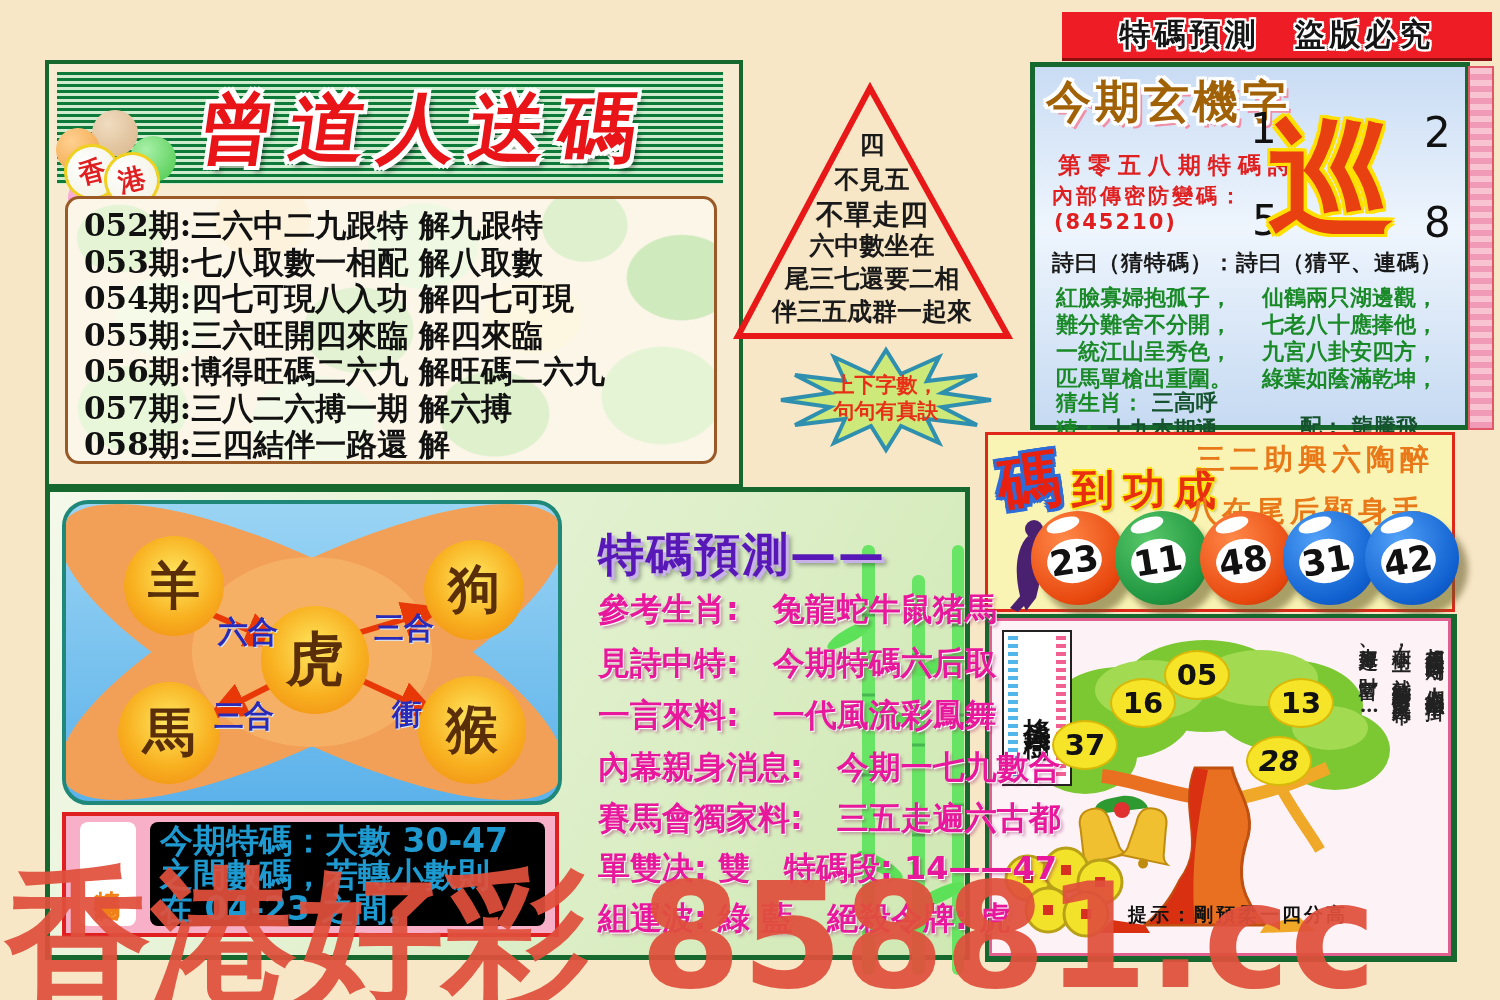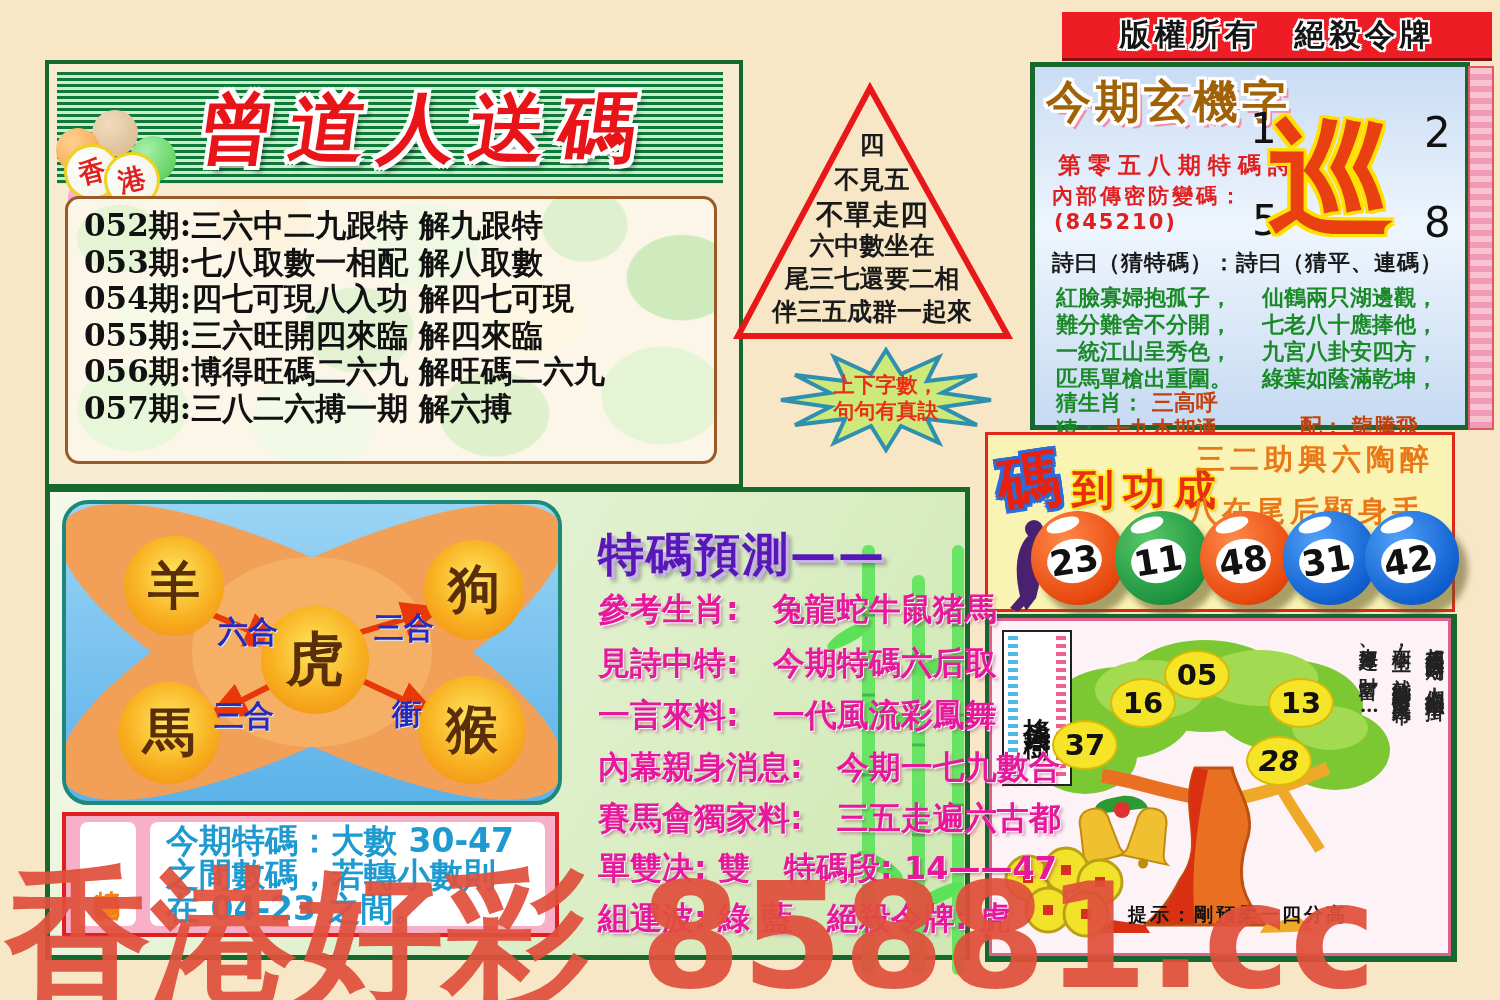--- a/index.html
+++ b/index.html
@@ -68,21 +68,21 @@
   .mystery-sub1{left:1058px;top:150px;font-size:23px;font-weight:bold;color:#e02020;letter-spacing:7px;white-space:nowrap;}
   .mystery-sub2{left:1052px;top:182px;font-size:21px;font-weight:bold;color:#e02020;letter-spacing:3px;white-space:nowrap;}
   .mystery-sub3{left:1054px;top:210px;font-size:21px;font-weight:bold;color:#e02020;letter-spacing:2px;}
   .corner-num{font-size:42px;color:#111;font-weight:normal;}
   .big-char{left:1268px;top:95px;font-size:126px;font-weight:bold;color:#e84010;font-family:"DejaVu Serif",serif;
     text-shadow:-3px 0 #ffe000,3px 0 #ffe000,0 -3px #ffe000,0 3px #ffe000,-3px -3px #ffe000,3px 3px #ffe000,-3px 3px #ffe000,3px -3px #ffe000;}
   .verse-header{left:1052px;top:248px;font-size:22px;font-weight:bold;color:#1a1a1a;letter-spacing:1px;white-space:nowrap;}
   .poem{font-family:"DejaVu Serif",serif;font-size:22px;font-weight:bold;color:#1a8a28;line-height:27px;white-space:nowrap;}
   .poem-l{left:1056px;top:284px;} .poem-r{left:1262px;top:284px;}
   .guess-line{font-size:22px;font-weight:bold;white-space:nowrap;}
-  .g-green{color:#1a8a28;margin-top:20px;} .g-blue{color:#c2410c;text-align:center;}
+  .g-green{color:#1a8a28;margin-top:20px;} .g-blue{color:#14532d;text-align:center;}
 
   .pink-strip{left:1468px;top:66px;width:22px;height:360px;border:2px solid #e05868;
     background:repeating-linear-gradient(180deg,#f8c4d2 0 6px,#f09ab8 6px 12px);}
 
   
   .panel-ma{left:985px;top:432px;width:470px;height:180px;border:3px solid #e02818;box-sizing:border-box;
     background:#faf4b4;}
   .ma-char{left:998px;top:440px;font-size:62px;font-weight:bold;color:#e82010;transform:rotate(-8deg);
     text-shadow:-3px 0 #2e6cd8,3px 0 #2e6cd8,0 -3px #2e6cd8,0 3px #2e6cd8,-3px -3px #2e6cd8,3px 3px #2e6cd8,-3px 3px #2e6cd8,3px -3px #2e6cd8;}
   .ma-rest{left:1072px;top:462px;font-size:42px;font-weight:bold;color:#e83010;letter-spacing:9px;white-space:nowrap;
@@ -132,41 +132,41 @@
     font-family:"DejaVu Serif",serif;font-weight:bold;color:#5a2e08;z-index:3;}
   .rel-label{position:absolute;font-size:30px;font-weight:bold;color:#2a2ab8;z-index:4;
     text-shadow:1px 1px 0 #d8ecff;}
 
   
   .range-box{left:62px;top:812px;width:497px;height:125px;border:4px solid #e02020;box-sizing:border-box;
     background:#f8b0c8;}
   .range-label{left:80px;top:822px;width:56px;height:104px;background:#fff;border-radius:8px;
     display:flex;align-items:center;justify-content:center;}
   .range-label span{font-size:26px;font-weight:bold;color:#f08018;letter-spacing:2px;}
-  .range-text{left:150px;top:822px;width:395px;height:104px;background:#ffffff;border-radius:8px;
-    padding:2px 16px;box-sizing:border-box;}
+  .range-text{left:150px;top:822px;width:395px;height:104px;background:#000000;border-radius:8px;
+    padding:2px 10px;box-sizing:border-box;}
   .range-text div{font-size:33px;font-weight:bold;color:#1e9ad0;line-height:34px;white-space:nowrap;}
 
   
   .forecast-title{left:598px;top:524px;font-size:46px;font-weight:bold;color:#5818b8;letter-spacing:2px;
     white-space:nowrap;z-index:3;text-shadow:3px 3px 0 #c8b0e8,5px 5px 4px rgba(0,0,0,.35);}
   .f-row{position:absolute;left:598px;font-size:32px;font-weight:bold;color:#e8189c;white-space:nowrap;z-index:3;
     text-shadow:1px 1px 0 #fff,3px 3px 3px rgba(150,20,100,.35);}
   .f-row .val{margin-left:34px;}
 
   
   .watermark{left:5px;top:840px;font-size:146px;font-weight:bold;color:#e0503c;opacity:.93;
     white-space:nowrap;z-index:50;letter-spacing:0px;}
 
   svg{position:absolute;overflow:visible;}
 </style>
 </head>
 <body>
 
-<div class="abs copyright">版權所有　絕殺令牌</div>
+<div class="abs copyright">特碼預測　盜版必究</div>
 
 <div class="abs panel-tl"></div>
 <div class="abs banner"></div>
 <div class="abs main-title">曾道人送碼</div>
 
 <div class="abs logo">
   <div class="lb lb1"></div>
   <div class="lb lb2"></div>
   <div class="lb lb3"></div>
   <div class="lb lb4"></div>
@@ -175,20 +175,21 @@
   <div class="lb lbw lbw2">港</div>
 </div>
 
 <div class="abs period-box">
   <div class="period-line">052期:三六中二九跟特 解九跟特</div>
   <div class="period-line">053期:七八取數一相配 解八取數</div>
   <div class="period-line">054期:四七可現八入功 解四七可現</div>
   <div class="period-line">055期:三六旺開四來臨 解四來臨</div>
   <div class="period-line">056期:博得旺碼二六九 解旺碼二六九</div>
   <div class="period-line">057期:三八二六搏一期 解六搏</div>
+  <div class="period-line">058期:三四結伴一路還 解</div>
 </div>
 
 <svg class="abs" style="left:0;top:0;" width="1500" height="1000">
   <polygon points="870,88 738,336 1008,336" fill="none" stroke="#e81818" stroke-width="6"></polygon>
 </svg>
 <div class="abs tri-line" style="left:872px;top:128px;font-size:25px;">四</div>
 <div class="abs tri-line" style="left:872px;top:163px;font-size:25px;">不見五</div>
 <div class="abs tri-line" style="left:872px;top:196px;font-size:28px;">不單走四</div>
 <div class="abs tri-line" style="left:872px;top:229px;font-size:25px;">六中數坐在</div>
 <div class="abs tri-line" style="left:872px;top:262px;font-size:25px;">尾三七還要二相</div>

